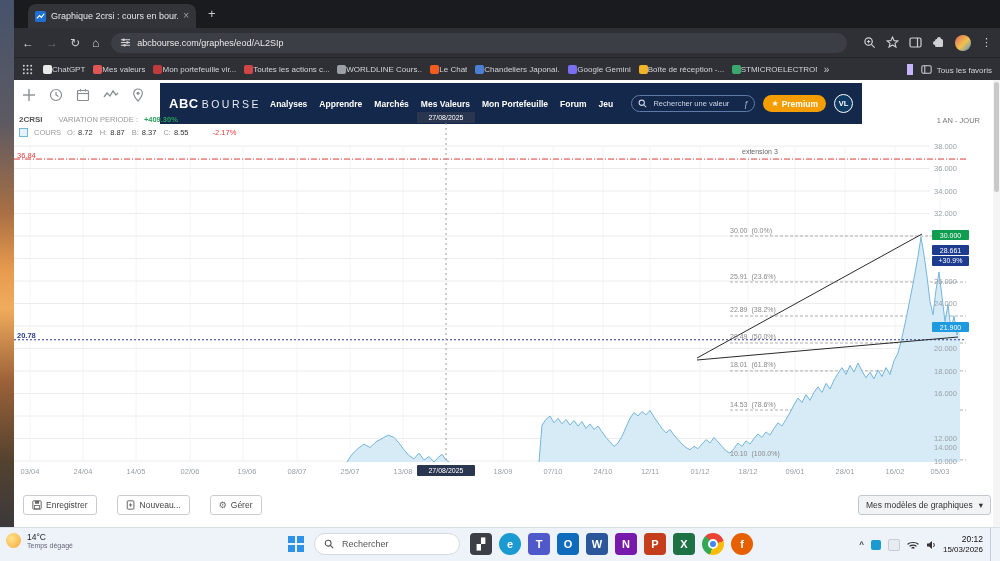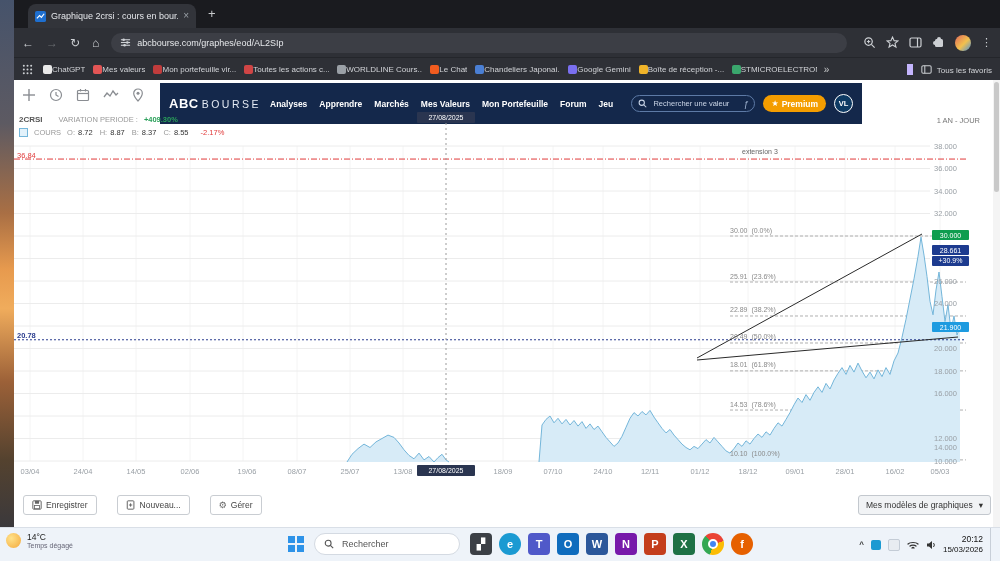--- a/index.html
+++ b/index.html
@@ -58,21 +58,21 @@
   .info1{position:absolute;left:5px;top:3px;display:flex;align-items:center;gap:6px;z-index:2;}
   .info1 .sym{font-size:8px;color:#555;font-weight:bold;}
   .info1 .varl{font-size:7.5px;color:#999;margin-left:10px;}
   .info1 .varv{font-size:7.5px;font-weight:bold;}
   .info2{position:absolute;left:5px;top:16px;display:flex;align-items:center;gap:6px;z-index:2;}
   .legend-chip{width:7px;height:7px;border:1px solid #74b6da;background:#e3f2fb;}
   .info2 .cl{font-size:7.5px;color:#999;}
   #ohlc{display:flex;gap:7px;align-items:center;}
   #ohlc .k{font-size:7.5px;color:#999;}
   #ohlc .v{font-size:7.5px;color:#333;margin-left:-4px;}
-  .chg{font-size:7.5px;margin-left:6px;}
+  .chg{font-size:7.5px;margin-left:18px;}
   .period{position:absolute;right:20px;top:4px;font-size:7.5px;color:#777;z-index:2;}
   .ylab{position:absolute;font-size:7.5px;color:#9aa0a6;white-space:nowrap;z-index:1;}
   .xlab{position:absolute;width:40px;text-align:center;font-size:7.5px;color:#9aa0a6;white-space:nowrap;z-index:1;}
   .fiblab{position:absolute;font-size:7px;color:#8a8a8a;white-space:nowrap;z-index:1;}
   .lvl-red{position:absolute;left:3px;top:39px;font-size:7.5px;color:#e03a3a;z-index:2;}
   .lvl-blue{position:absolute;left:3px;top:219px;font-size:7.5px;color:#2b3d8f;font-weight:bold;z-index:2;}
   .ext-label{position:absolute;left:728px;top:36px;font-size:7px;color:#666;z-index:2;}
   .bdg{position:absolute;left:918px;width:37px;height:10px;border-radius:1px;color:#fff;font-size:7px;
     display:flex;align-items:center;justify-content:center;z-index:3;}
   .bdg-target{top:118px;}  .bdg-ref{top:133px;}  .bdg-refpct{top:143.5px;}  .bdg-last{top:210px;}

